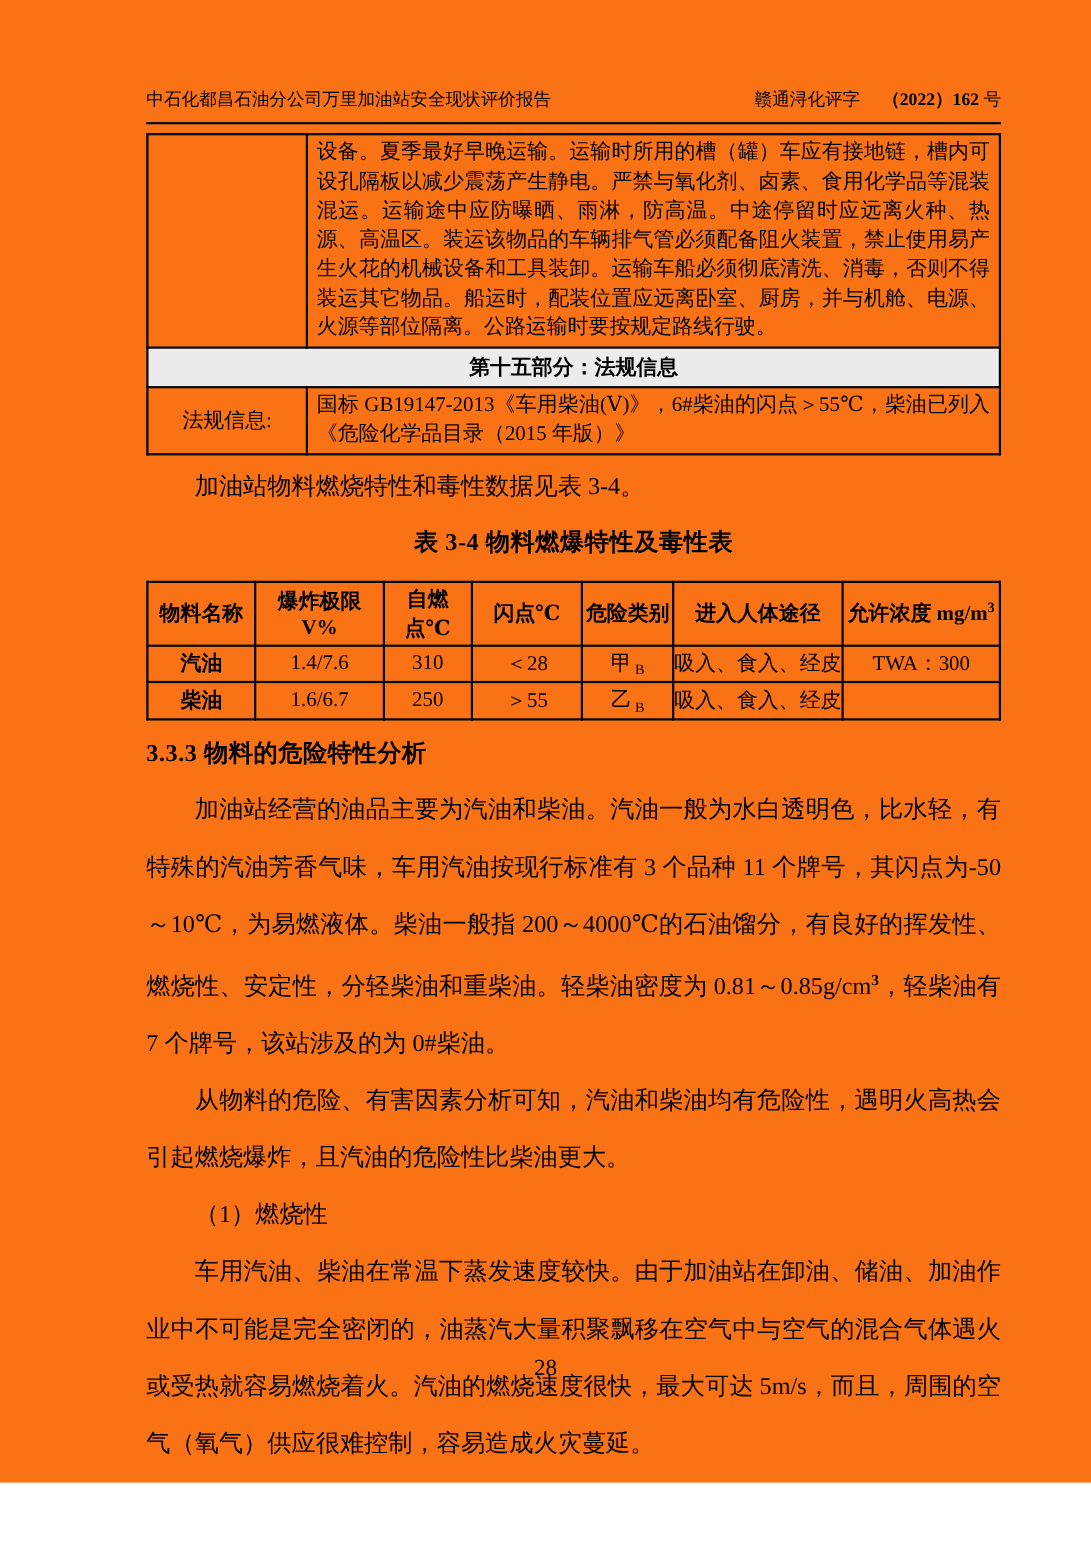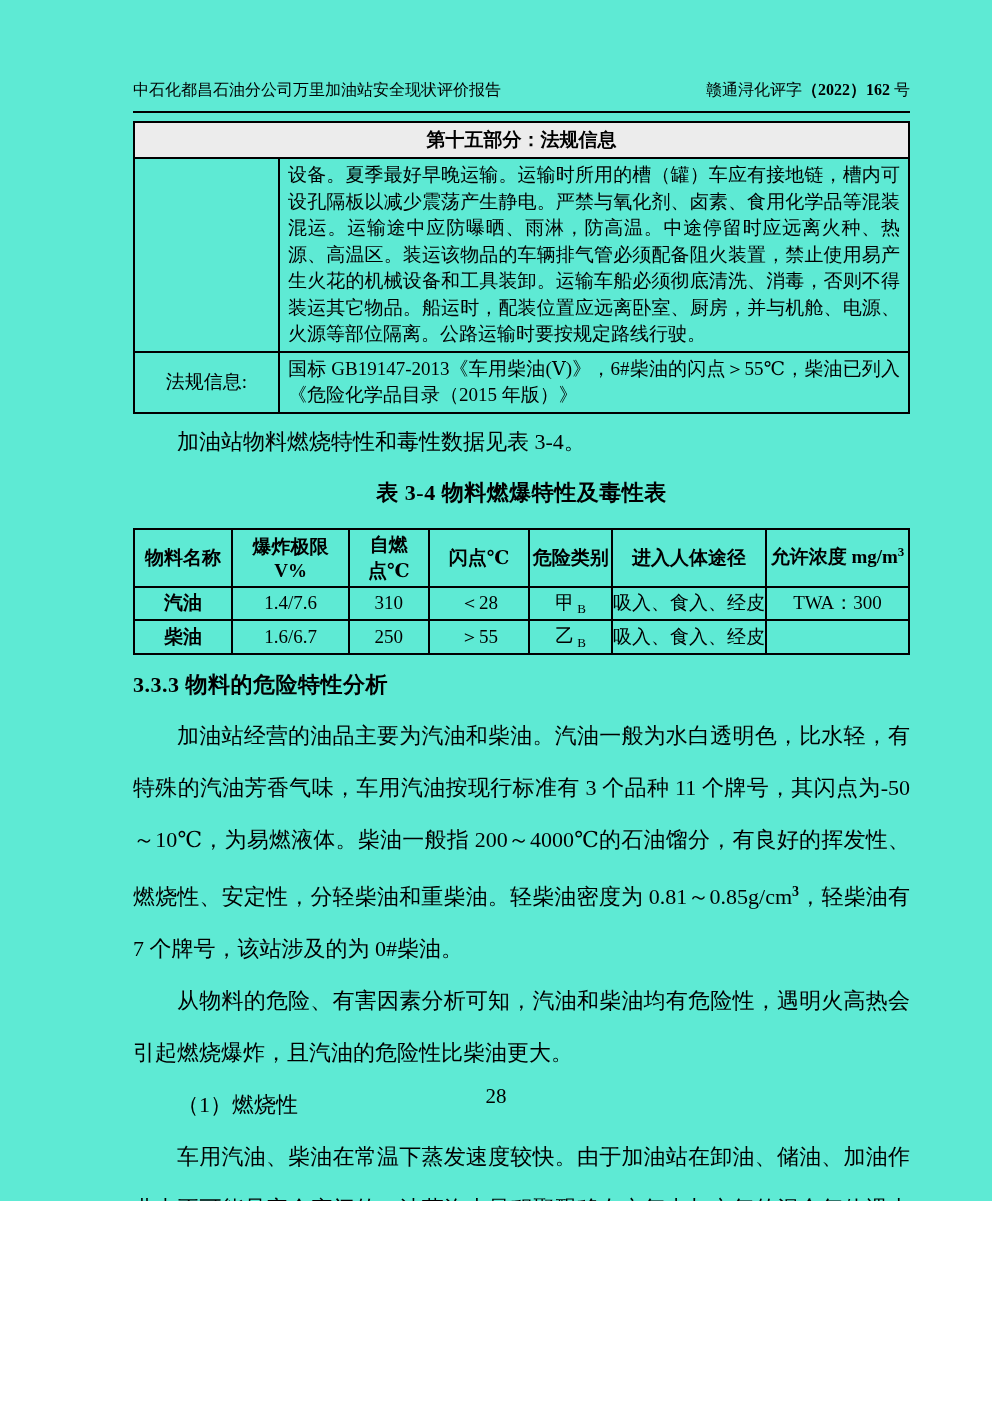--- a/index.html
+++ b/index.html
@@ -4,40 +4,40 @@
 <style>
   * { box-sizing: border-box; margin: 0; padding: 0; }
   html, body { background: #ffffff; }
   body {
     font-family: "Liberation Serif", "DejaVu Serif", serif;
     color: #000;
   }
   .page {
     position: relative;
     width: 992px;
-    height: 1201px;
-    background: #5eead4;
+    height: 1348px;
+    background: #f97316;
     overflow: hidden;
   }
   .content {
     position: absolute;
     left: 133px;
     top: 80px;
     width: 777px;
   }
   
   .doc-header {
     display: flex;
     justify-content: space-between;
     align-items: flex-end;
     font-size: 16px;
     padding-bottom: 10px;
     border-bottom: 2px solid #000;
   }
-  .doc-header .right b { font-weight: bold; }
+  .doc-header .right b { font-weight: bold; margin-left: 20px; }
   
   table.msds {
     width: 100%;
     border-collapse: collapse;
     margin-top: 8px;
     font-size: 19px;
   }
   table.msds td { border: 2px solid #000; vertical-align: middle; }
   table.msds .label-cell {
     width: 145px;
@@ -111,25 +111,25 @@
   <div class="content">
 
     <div class="doc-header">
       <span class="left">中石化都昌石油分公司万里加油站安全现状评价报告</span>
       <span class="right"><span>赣通浔化评字</span><b>（2022）162</b><span> 号</span></span>
     </div>
 
     <table class="msds">
       <tbody>
           <tr>
-        <td class="band-cell" colspan="2">第十五部分：法规信息</td>
+        <td class="label-cell"></td>
+        <td class="text-cell">设备。夏季最好早晚运输。运输时所用的槽（罐）车应有接地链，槽内可设孔隔板以减少震荡产生静电。严禁与氧化剂、卤素、食用化学品等混装混运。运输途中应防曝晒、雨淋，防高温。中途停留时应远离火种、热源、高温区。装运该物品的车辆排气管必须配备阻火装置，禁止使用易产生火花的机械设备和工具装卸。运输车船必须彻底清洗、消毒，否则不得装运其它物品。船运时，配装位置应远离卧室、厨房，并与机舱、电源、火源等部位隔离。公路运输时要按规定路线行驶。</td>
       </tr>
       <tr>
-        <td class="label-cell"></td>
-        <td class="text-cell">设备。夏季最好早晚运输。运输时所用的槽（罐）车应有接地链，槽内可设孔隔板以减少震荡产生静电。严禁与氧化剂、卤素、食用化学品等混装混运。运输途中应防曝晒、雨淋，防高温。中途停留时应远离火种、热源、高温区。装运该物品的车辆排气管必须配备阻火装置，禁止使用易产生火花的机械设备和工具装卸。运输车船必须彻底清洗、消毒，否则不得装运其它物品。船运时，配装位置应远离卧室、厨房，并与机舱、电源、火源等部位隔离。公路运输时要按规定路线行驶。</td>
+        <td class="band-cell" colspan="2">第十五部分：法规信息</td>
       </tr>
       <tr>
         <td class="label-cell">法规信息:</td>
         <td class="text-cell">国标 GB19147-2013《车用柴油(Ⅴ)》，6#柴油的闪点＞55℃，柴油已列入《危险化学品目录（2015 年版）》</td>
       </tr>
     </tbody>
       </table>
 
     <p class="para lead">加油站物料燃烧特性和毒性数据见表 3-4。</p>
     <div class="tbl-title">表 3-4 物料燃爆特性及毒性表</div>

